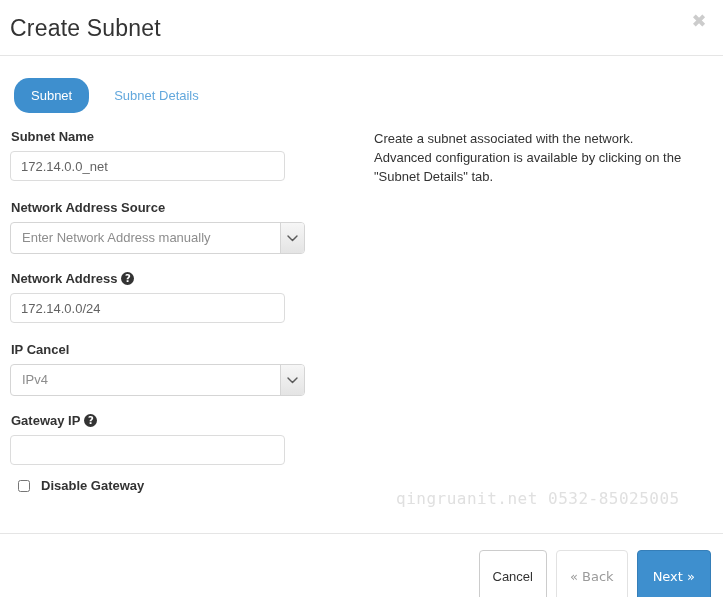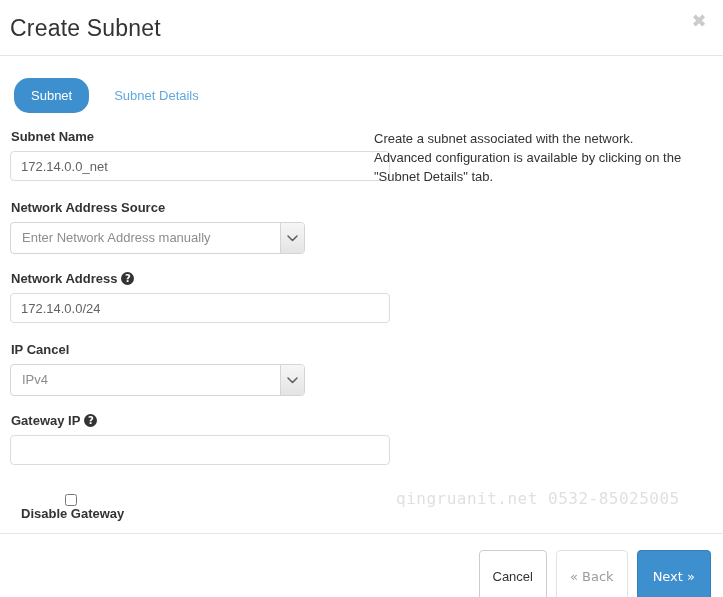--- a/index.html
+++ b/index.html
@@ -126,21 +126,21 @@
     font-weight: bold;
     line-height: 13px;
     text-align: center;
     vertical-align: 1px;
     margin-left: 4px;
     cursor: pointer;
     font-family: "DejaVu Sans", sans-serif;
   }
   .text-input {
     display: block;
-    width: 380px;
+    width: 275px;
     height: 30px;
     padding: 5px 10px;
     font-size: 13px;
     font-family: "Liberation Sans", sans-serif;
     color: #636363;
     background: #ffffff;
     border: 1px solid #dcdcdc;
     border-radius: 4px;
     outline: none;
   }
@@ -318,21 +318,21 @@
       </div>
     </div>
 
     <div class="field" style="top:293px;">
       <label class="field-label">
         <span>Gateway IP</span><span class="help-icon">?</span>
       </label>
       <input class="text-input" type="text" value="" style="">
     </div>
 
-    <div class="checkbox-row" style="top:374px;flex-direction:column;">
+    <div class="checkbox-row" style="top:358px;">
       <input class="cb" type="checkbox" style="">
       <span class="cb-label">Disable Gateway</span>
     </div>
 
   </div>
 
   <div class="help-col">Create a subnet associated with the network. Advanced configuration is available by clicking on the "Subnet Details" tab.</div>
 
 </div>
 

